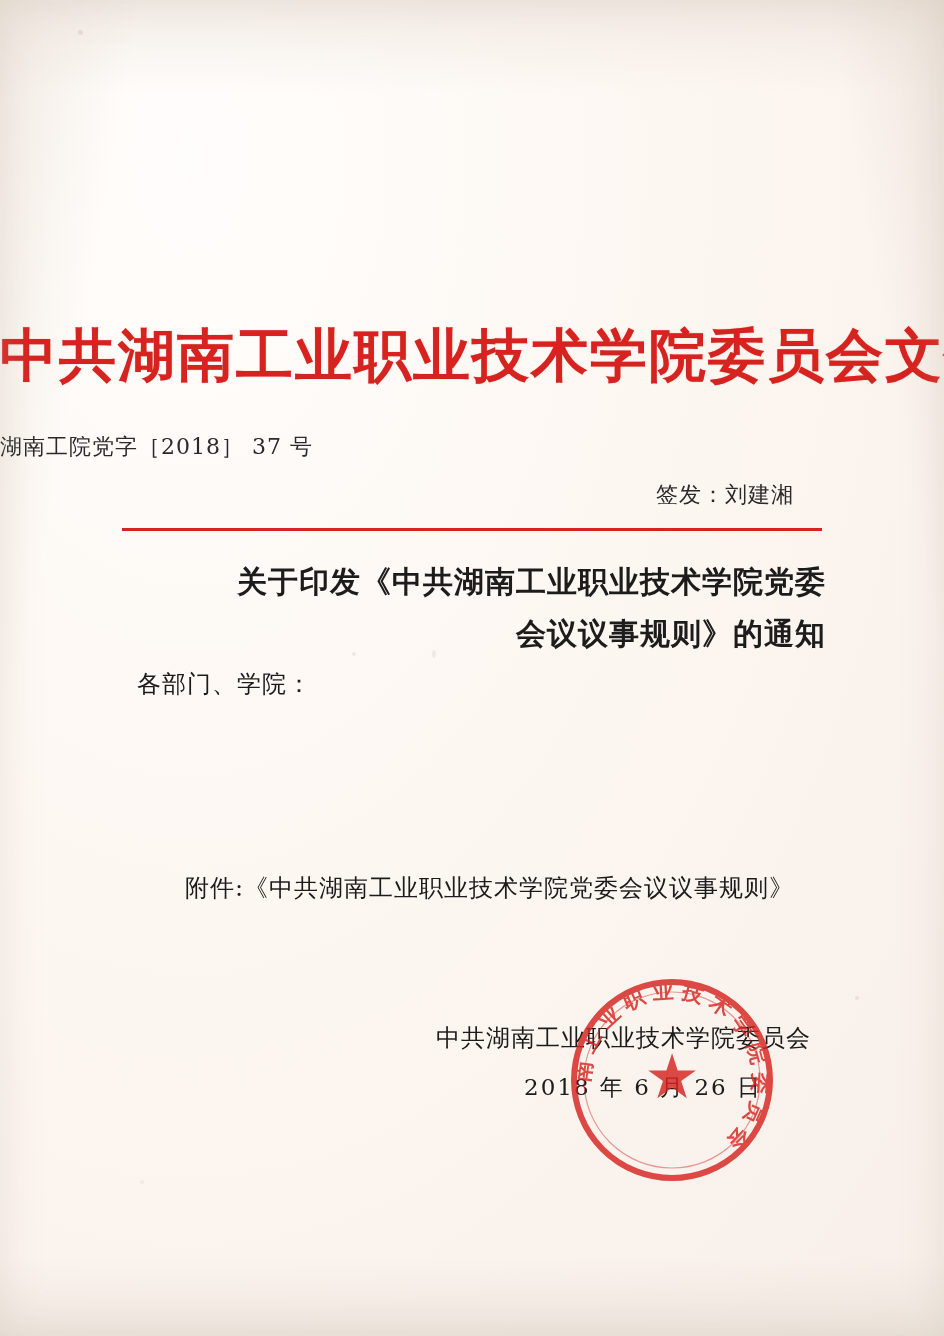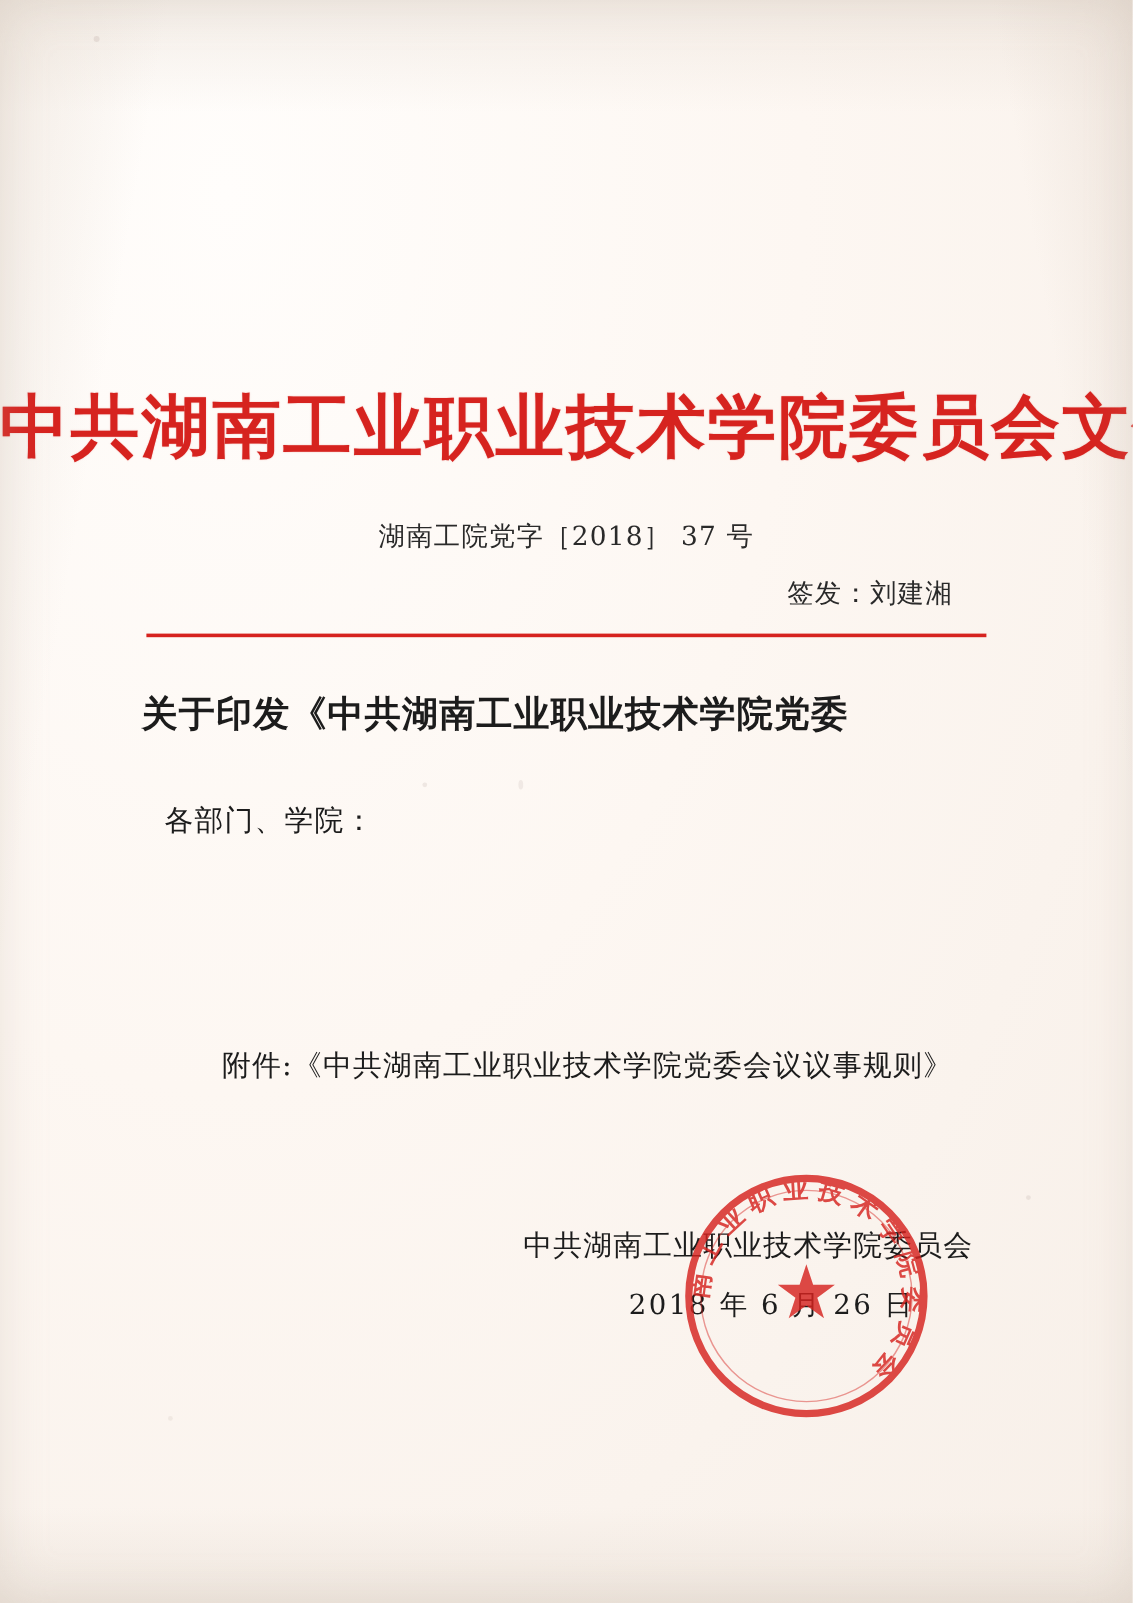--- a/index.html
+++ b/index.html
@@ -63,21 +63,20 @@
     letter-spacing: 2px;
     white-space: nowrap;
     text-shadow: 0 0 1px rgba(214,35,31,0.5);
   }
 
   .doc-number {
     position: absolute;
     left: 0;
     right: 0;
     top: 432px;
-    text-align: center;
     font-family: "DejaVu Serif", serif;
     font-size: 22px;
     color: #2a2a2a;
     letter-spacing: 1px;
   }
 
   .signer {
     position: absolute;
     right: 150px;
     top: 480px;
@@ -94,22 +93,22 @@
     right: 122px;
     top: 528px;
     height: 3px;
     background: #d6231f;
   }
 
   .title {
     position: absolute;
     left: 118px;
     right: 118px;
-    top: 570px;
-    text-align: left;
+    top: 556px;
+    text-align: right;
     font-family: "DejaVu Serif", serif;
     font-weight: bold;
     font-size: 30px;
     line-height: 52px;
     color: #1c1c1c;
     letter-spacing: 1px;
   }
 
   .salutation {
     position: absolute;
@@ -198,20 +197,21 @@
     <div class="masthead">中共湖南工业职业技术学院委员会文件</div>
 
     <div class="doc-number">湖南工院党字［2018］ 37 号</div>
 
     <div class="signer">签发：刘建湘</div>
 
     <div class="red-rule"></div>
 
     <div class="title">
       <div>关于印发《中共湖南工业职业技术学院党委</div>
+      <div>会议议事规则》的通知</div>
     </div>
 
     <div class="salutation">各部门、学院：</div>
 
 
     <div class="attachment">附件:《中共湖南工业职业技术学院党委会议议事规则》</div>
 
     <div class="issuer">中共湖南工业职业技术学院委员会</div>
 
     <div class="issue-date">2018 年 6 月 26 日</div>

